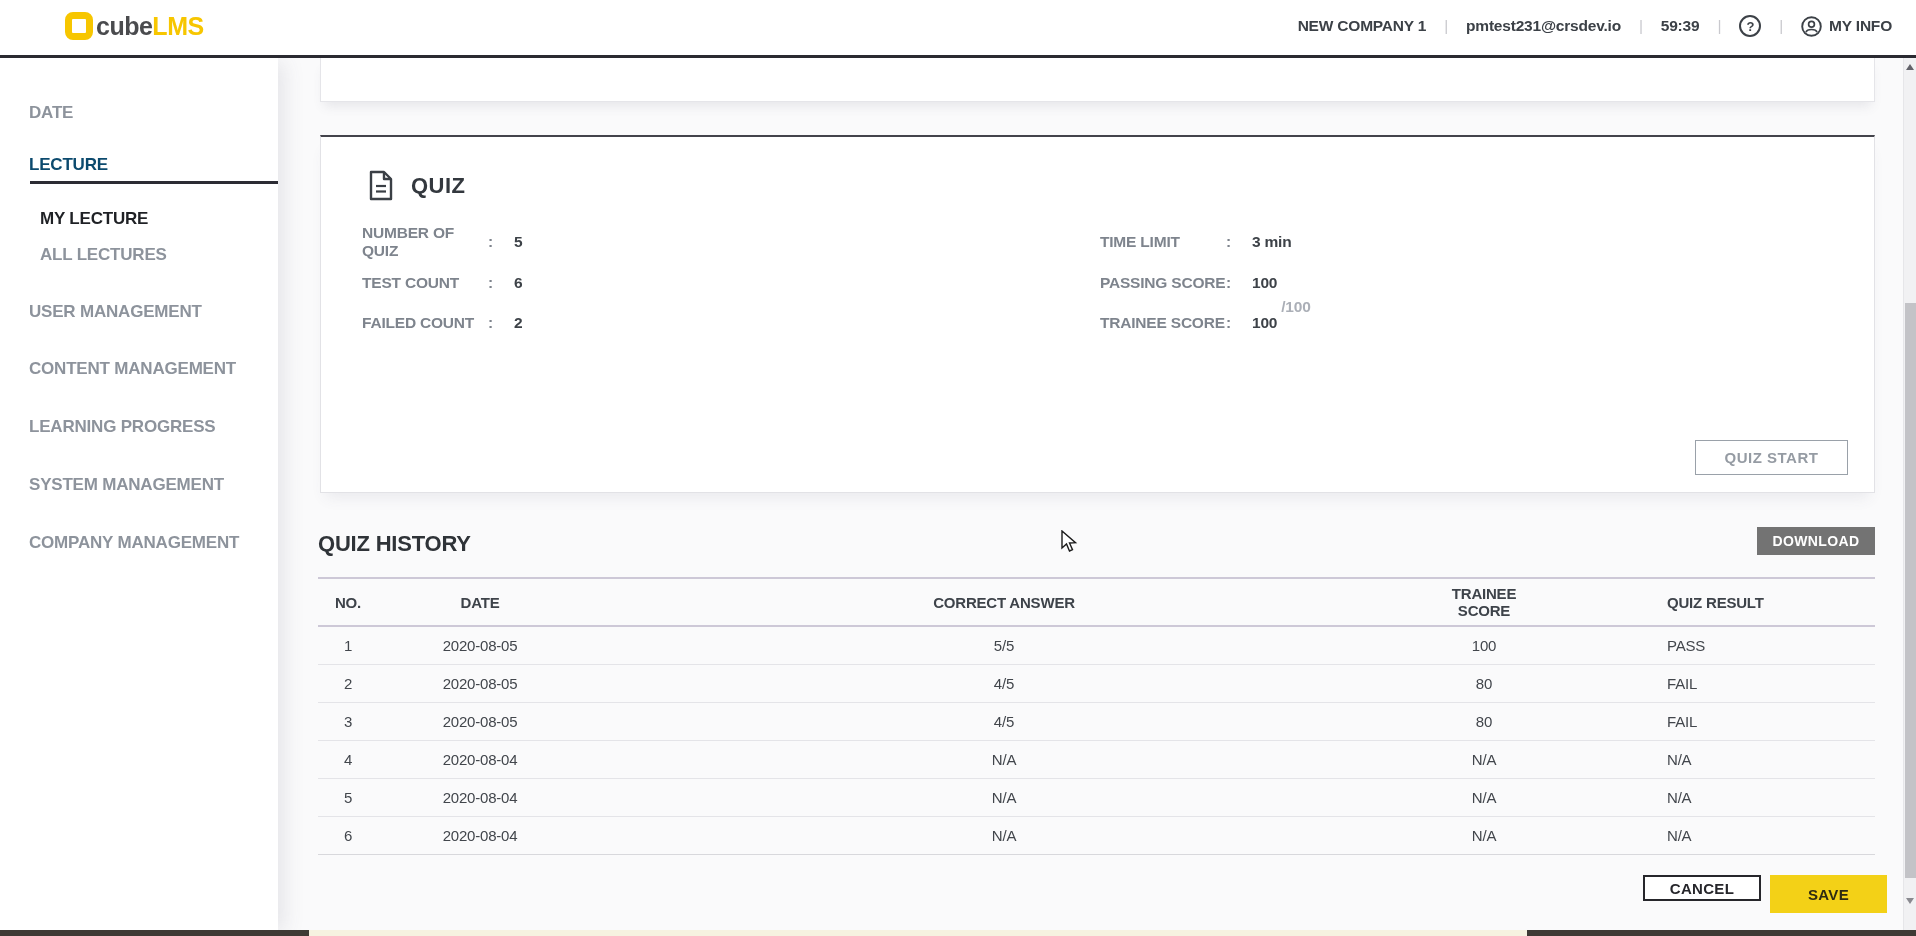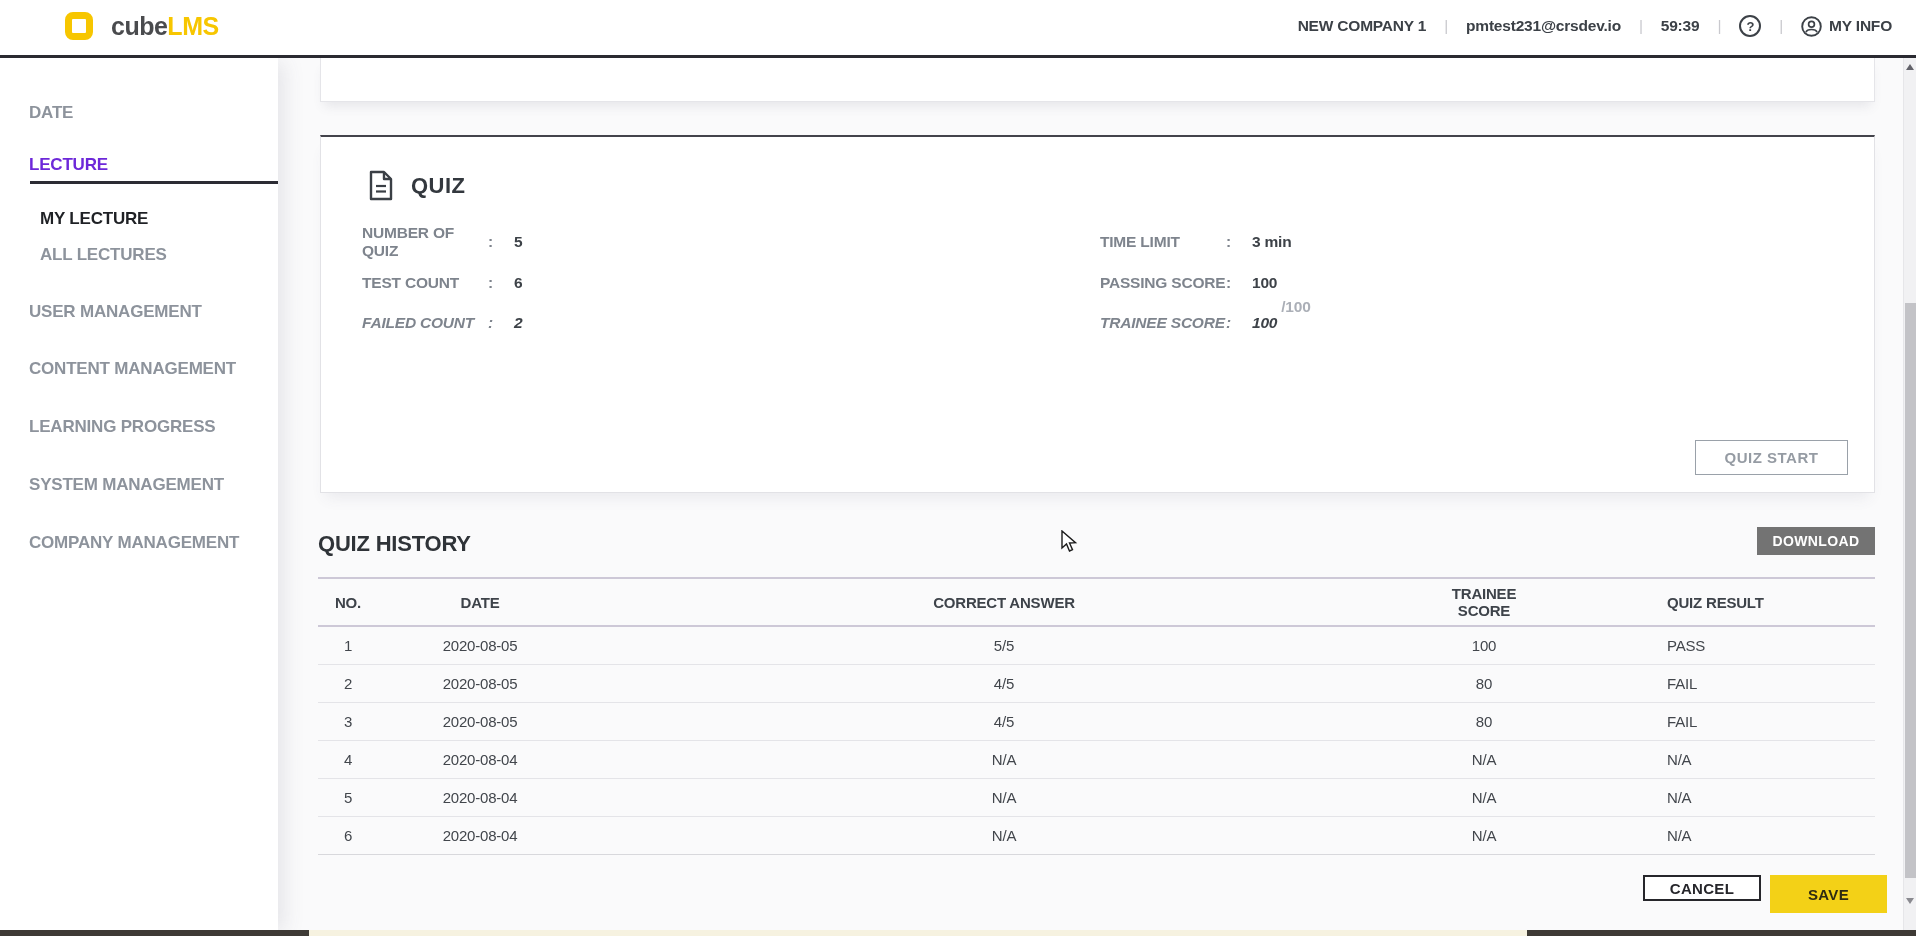--- a/index.html
+++ b/index.html
@@ -9,21 +9,21 @@
     background:#fafafb; font-family:"Liberation Sans", sans-serif;
     -webkit-font-smoothing:antialiased;
   }
 
   
   .topbar {
     position:absolute; left:0; top:0; width:1916px; height:58px;
     background:#ffffff; border-bottom:3px solid #2a2a31;
     display:flex; align-items:center; padding:0 24px 3px 29px; z-index:30;
   }
-  .logo { display:flex; align-items:center; gap:18px;padding-left:36px; }
+  .logo { display:flex; align-items:center; gap:3px;padding-left:36px; }
   .logo-mark {
     width:28px; height:28px; border:7px solid #f7c600; border-radius:8px;
     background:#fff;
   }
   .logo-text { font-size:25px; font-weight:bold; letter-spacing:-0.5px; }
   .logo-text .cube { color:#4a4b4e; }
   .logo-text .lms  { color:#f7c600; }
 
   .topbar-right {
     margin-left:auto; display:flex; align-items:center; gap:18px;
@@ -40,21 +40,21 @@
   
   .sidebar {
     position:absolute; left:0; top:58px; width:278px; height:878px;
     background:#ffffff; z-index:20;
     box-shadow:10px 0 20px -4px rgba(70,70,95,.12);
   }
   .nav-item {
     position:absolute; left:29px; font-size:17px; font-weight:bold;
     color:#8d939c; letter-spacing:-0.2px; cursor:pointer; line-height:20px;
   }
-  .nav-item.active-root { color:#6d28d9; }
+  .nav-item.active-root { color:#0c4a6e; }
   .nav-underline {
     position:absolute; left:30px; top:123px; width:248px; height:3px;
     background:#2c2c34;
   }
   .nav-sub { left:40px; }
   .nav-sub.active-sub { color:#1f2125; }
   .n-home { top:45px; }
   .n-lecture { top:97px; }
   .n-mylecture { top:151px; }
   .n-alllectures { top:187px; }
@@ -84,21 +84,21 @@
   .stat-row {
     position:absolute; display:flex; align-items:center; height:20px;
     font-size:15.5px; letter-spacing:-0.2px;
   }
   .stat-row .lbl { width:126px; font-weight:bold; color:#7e848d; }
   .stat-row .colon { width:26px; font-weight:bold; color:#7e848d; }
   .stat-row .val { font-weight:bold; color:#3d4248; }
   .stat-row .suffix { font-weight:bold; color:#abafb7; margin-left:4px;margin-top:48px; }
   .col-l { left:41px; }
   .col-r { left:779px; }
-  .r1 { top:95px; } .r2 { top:136px; } .r3 { top:176px;font-style:italic; }
+  .r1 { top:95px; } .r2 { top:136px; } .r3 { top:176px; }
 
   .quiz-start-btn {
     position:absolute; left:1374px; top:303px; width:153px; height:35px;
     background:#fff; border:1px solid #9aa1a9; color:#959ba3;
     font-family:inherit; font-size:15px; font-weight:bold; letter-spacing:0.5px;
     cursor:pointer;
   }
 
   
   .history-title {

